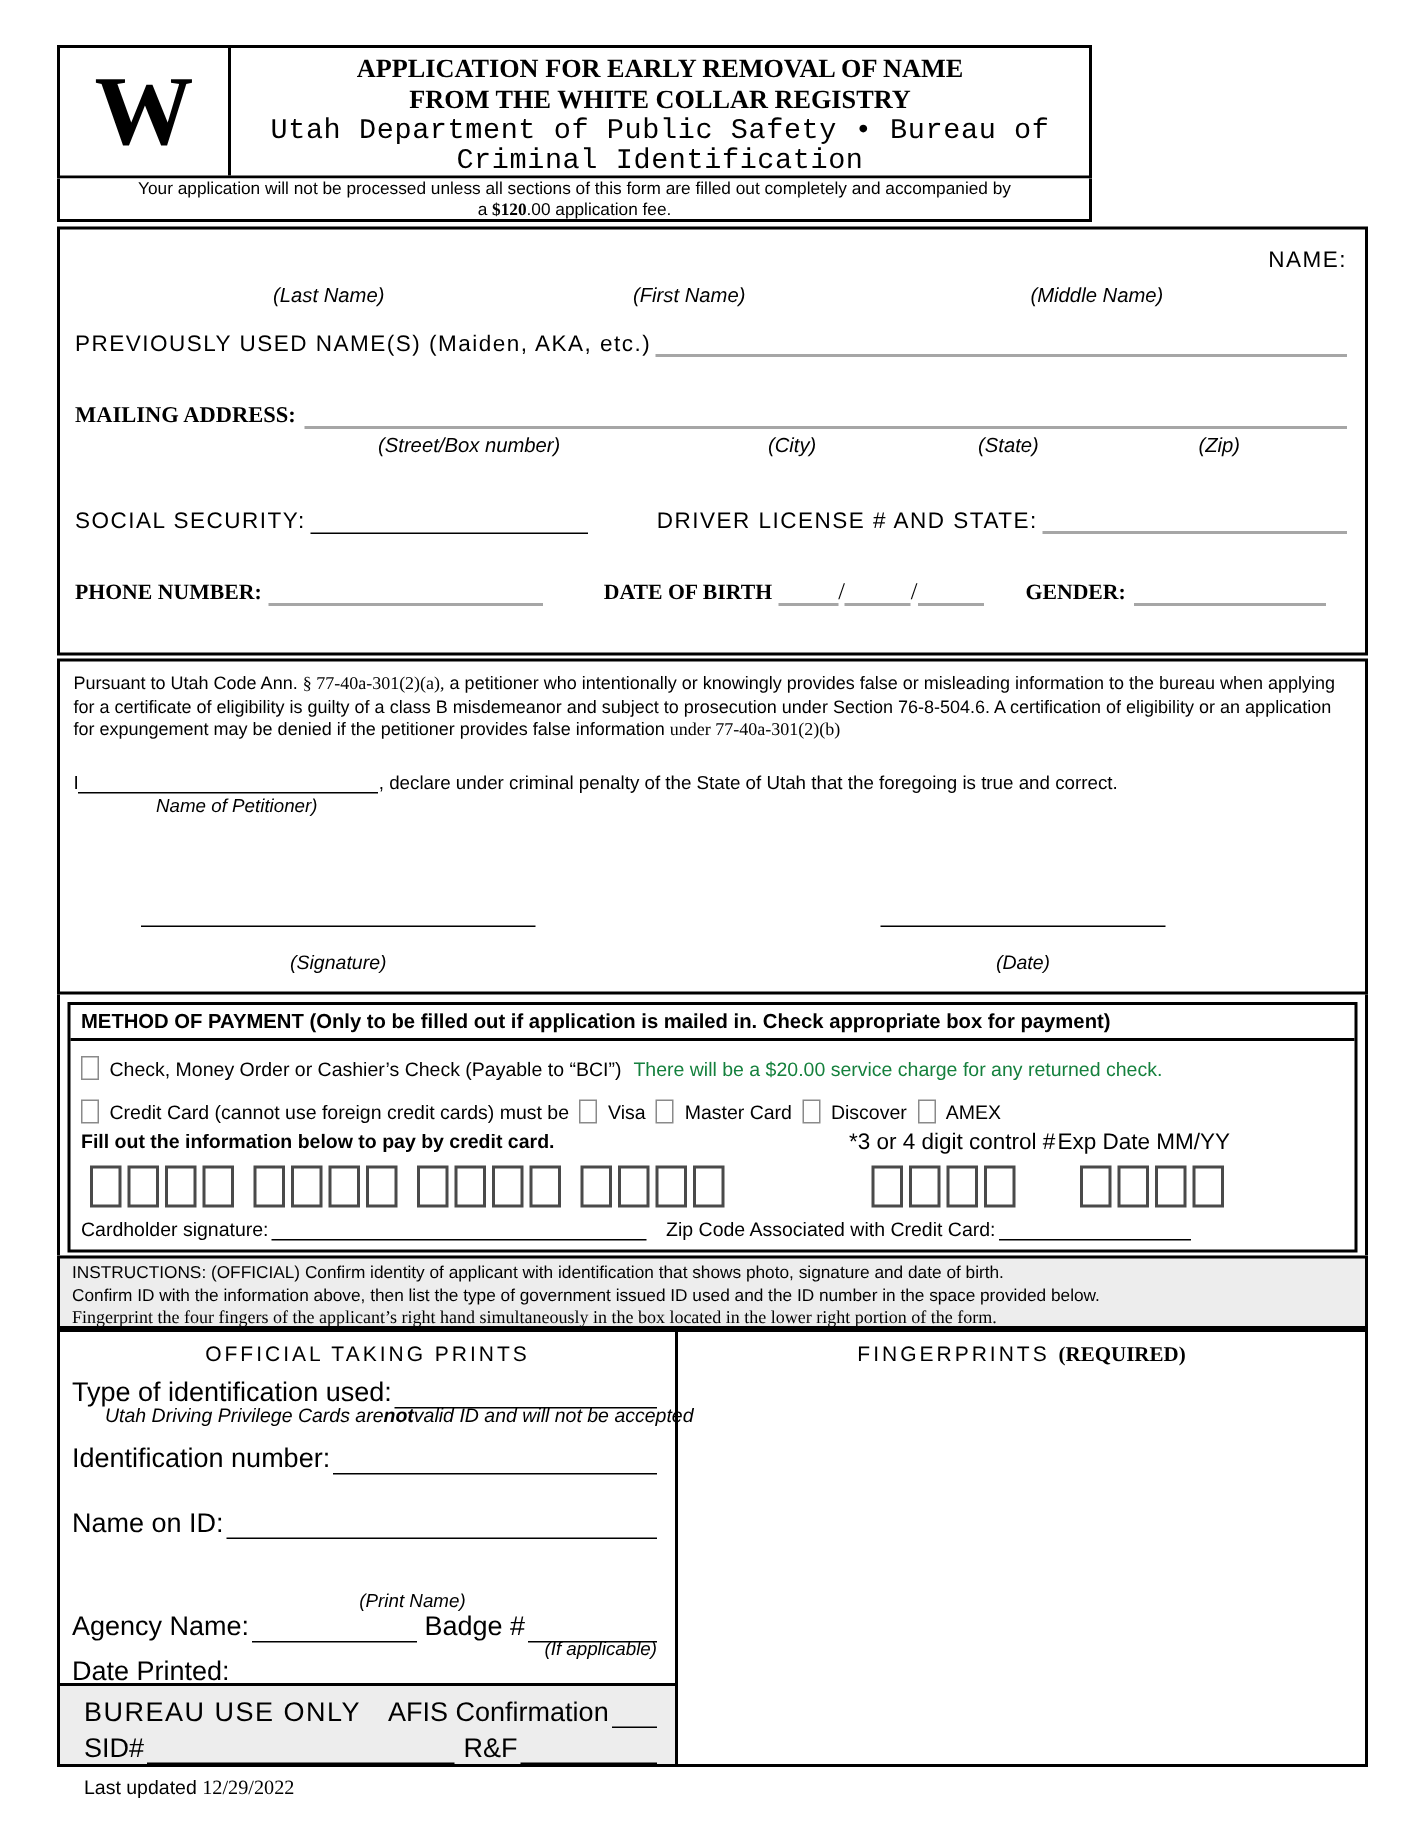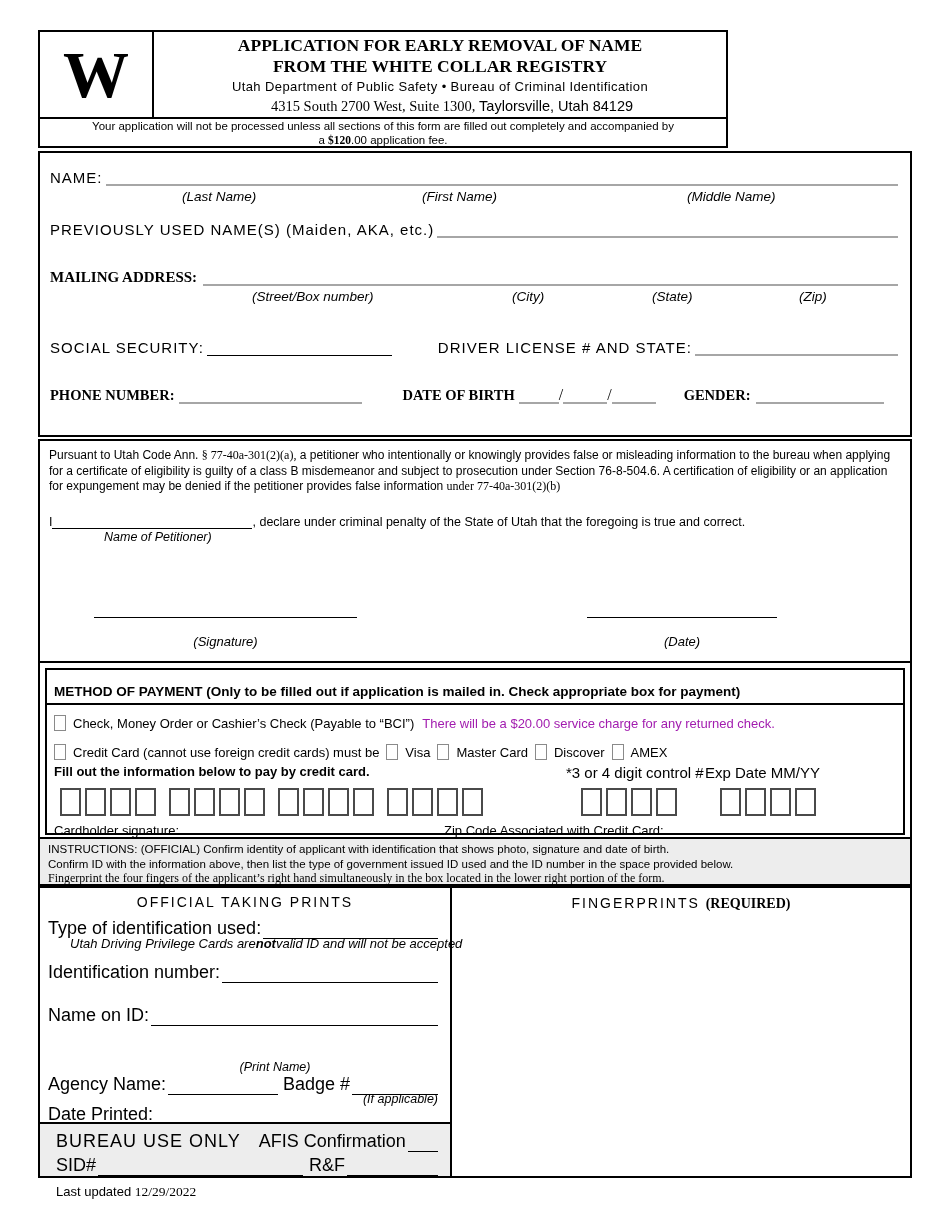--- a/index.html
+++ b/index.html
@@ -15,21 +15,21 @@
   .b { font-weight:bold; }
   .ul { display:inline-block; border-bottom:1.5px solid #000; height:14px; vertical-align:bottom; }
   .ul.gray { border-bottom:2px solid #a6a6a6; }
 
   
   #header-box { left:38px; top:30px; width:690px; height:89px; display:flex; }
   #w-cell { width:112px; border-right:2px solid #000; display:flex; align-items:center; justify-content:center;
             font-family:"Liberation Serif",serif; font-weight:bold; font-size:66px; line-height:1; }
   #title-cell { flex:1; text-align:center; padding-top:3px; }
   .t12 { font-family:"Liberation Serif",serif; font-weight:bold; font-size:17.5px; line-height:21px; }
-  .t3 { font-size:13px; line-height:20px; letter-spacing:0.4px; }
+  .t3 { font-size:19px; line-height:20px; letter-spacing:0.4px;font-family:Liberation Mono, monospace; }
   .t4 { font-size:14.5px; line-height:18px;margin-left:24px; }
 
   #notice-box { left:38px; top:119px; width:690px; height:29px; border-top:0; text-align:center;
                 font-size:11.5px; line-height:13.5px; padding-top:1px; }
 
   
   #main-box { left:38px; top:151px; width:874px; height:286px; }
   #main-box .arow { position:absolute; left:10px; right:12px; display:flex; align-items:flex-end; }
   .lab { font-size:15px; letter-spacing:1px; white-space:nowrap; }
   .slab { font-size:13.5px; font-style:italic; white-space:nowrap; }
@@ -39,21 +39,21 @@
   #legal-para { font-size:12px; line-height:15.5px; }
   #decl-row { display:flex; align-items:flex-end; margin-top:19px; font-size:12.5px; }
   #petitioner-label { margin-left:55px; font-size:12.5px; font-style:italic; margin-top:1px; }
   #sig-area { position:absolute; left:0; top:175px; width:100%; height:44px; }
   #sig-area .sline { position:absolute; border-bottom:1.5px solid #000; height:1px; }
   #sig-area .slab2 { position:absolute; top:18px; text-align:center; font-style:italic; font-size:13px; }
 
   
   #payment-outer { left:38px; top:663px; width:874px; height:174px; border-top:0; border-bottom:0; background:transparent; }
   #payment-box { position:absolute; left:5px; right:5px; top:5px; bottom:2px; border:2px solid #000; box-sizing:border-box; }
-  #payment-header { border-bottom:2px solid #000; font-weight:bold; font-size:13.5px; padding:14px 7px 4px; }
+  #payment-header { border-bottom:2px solid #000; font-weight:bold; font-size:13.5px; padding:3px 7px 4px; }
   .pay-row { padding:0 7px; font-size:13px; display:flex; align-items:center; }
   .chk { display:inline-block; width:10px; height:14px; border:1px solid #8a8a8a; margin-right:7px; flex:none; }
   #fillout-row { position:relative; font-weight:bold; margin-top:4px; }
   #fillout-row .sub { position:absolute; font-weight:normal; font-size:15px; top:0; white-space:nowrap; }
   #boxes-row { display:flex; align-items:center; padding-left:13px; margin-top:9px; }
   .ccgroup { display:flex; margin-right:9px; }
   .cc-box { width:21px; height:28px; border:2px solid #4a4a4a; box-sizing:border-box; margin-right:4px; background:#fff; }
   #cardsig-row { margin-top:7px; align-items:flex-end; }
 
   
@@ -86,21 +86,21 @@
     <div class="t4"><span class="serif">4315 South 2700 West, Suite 1300,</span><span> Taylorsville, Utah 84129</span></div>
   </div>
 </div>
 
 <div class="box" id="notice-box">
   <div>Your application will not be processed unless all sections of this form are filled out completely and accompanied by</div>
   <div><span>a </span><span class="serif b">$120</span><span>.00 application fee.</span></div>
 </div>
 
 <div class="box" id="main-box">
-  <div class="arow" style="top:12px; height:21px;">
+  <div class="arow" style="top:12px; height:21px;flex-direction:column;">
     <span class="lab">NAME:</span>
     <span class="ul gray" style="flex:1; margin-left:3px;"></span>
   </div>
   <div style="position:absolute; top:36px; left:0; right:0; height:17px;">
     <span class="slab" style="position:absolute; left:142px;">(Last Name)</span>
     <span class="slab" style="position:absolute; left:382px;">(First Name)</span>
     <span class="slab" style="position:absolute; left:647px;">(Middle Name)</span>
   </div>
   <div class="arow" style="top:64px; height:21px;">
     <span class="lab">PREVIOUSLY USED NAME(S) (Maiden, AKA, etc.)</span>
@@ -154,21 +154,21 @@
     <span class="slab2" style="left:547px; width:190px;">(Date)</span>
   </div>
 </div>
 
 <div class="box" id="payment-outer">
   <div id="payment-box">
     <div id="payment-header">METHOD OF PAYMENT (Only to be filled out if application is mailed in. Check appropriate box for payment)</div>
     <div class="pay-row" style="margin-top:10px;">
       <span class="chk"></span>
       <span>Check, Money Order or Cashier’s Check (Payable to “BCI”)</span>
-      <span style="margin-left:8px; color:#a21caf;">There will be a $20.00 service charge for any returned check.</span>
+      <span style="margin-left:8px; color:#15803d;">There will be a $20.00 service charge for any returned check.</span>
     </div>
     <div class="pay-row" style="margin-top:13px;">
       <span class="chk"></span>
       <span>Credit Card (cannot use foreign credit cards) must be</span>
       <span class="chk" style="margin-left:7px;"></span>
       <span>Visa</span>
       <span class="chk" style="margin-left:7px;"></span>
       <span>Master Card</span>
       <span class="chk" style="margin-left:7px;"></span>
       <span>Discover</span>

